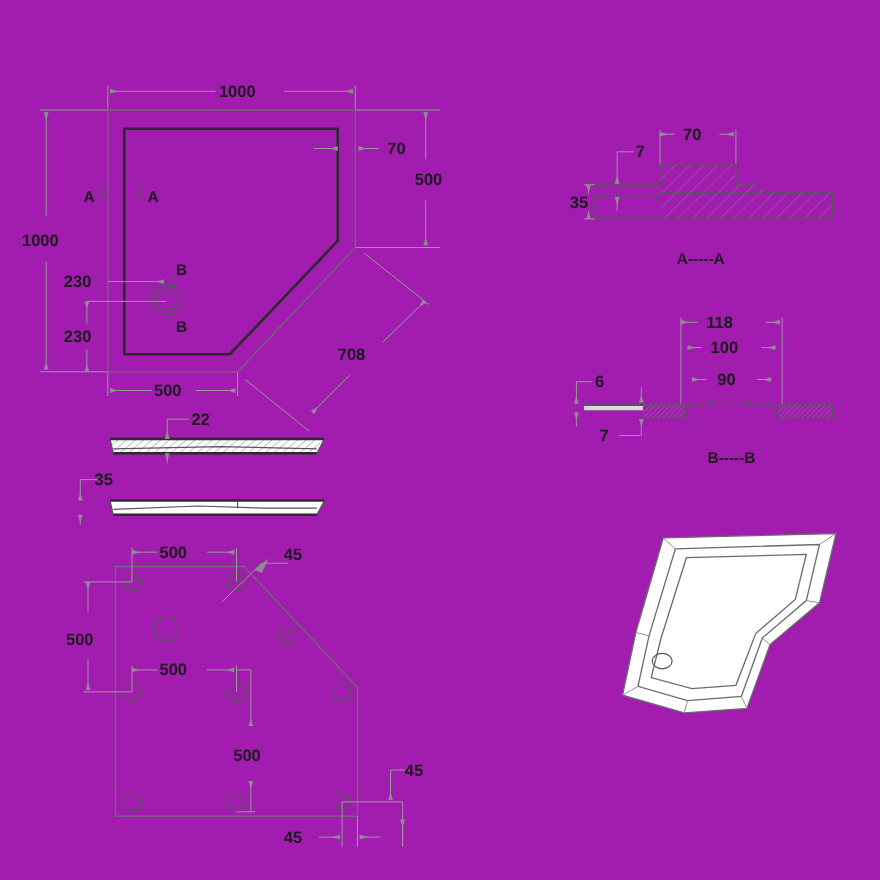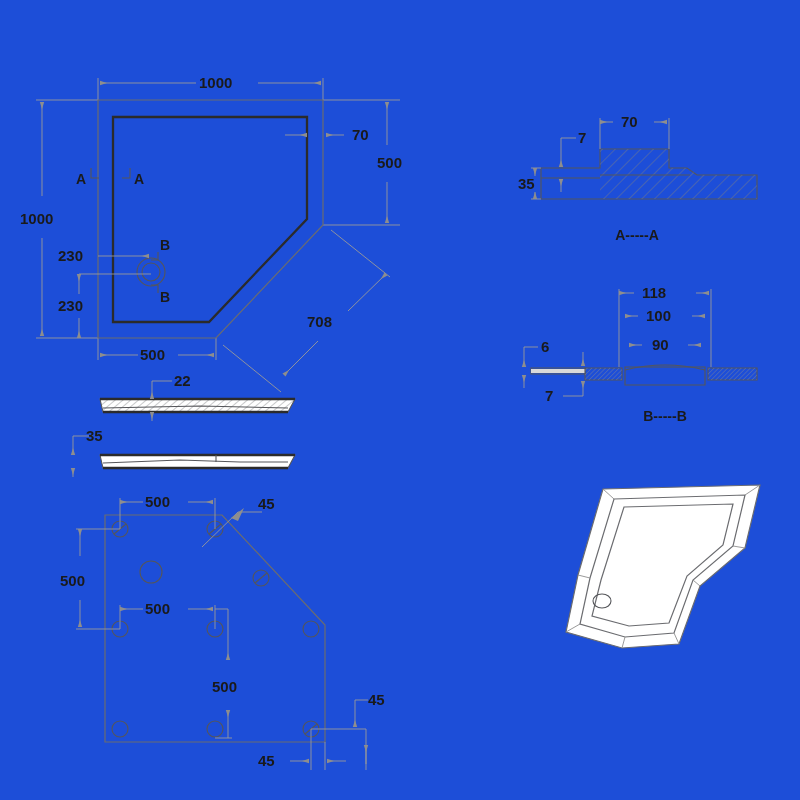--- a/index.html
+++ b/index.html
@@ -8,21 +8,21 @@
     padding: 0;
     background: #ffffff;
   }
   body {
     font-family: "Liberation Sans", sans-serif;
   }
   #sheet {
     position: relative;
     width: 800px;
     height: 800px;
-    background: #1d4ed8;
+    background: #a21caf;
     overflow: hidden;
   }
   #drawing {
     position: absolute;
     left: 0;
     top: 0;
     width: 800px;
     height: 800px;
   }
   .dimtext {

